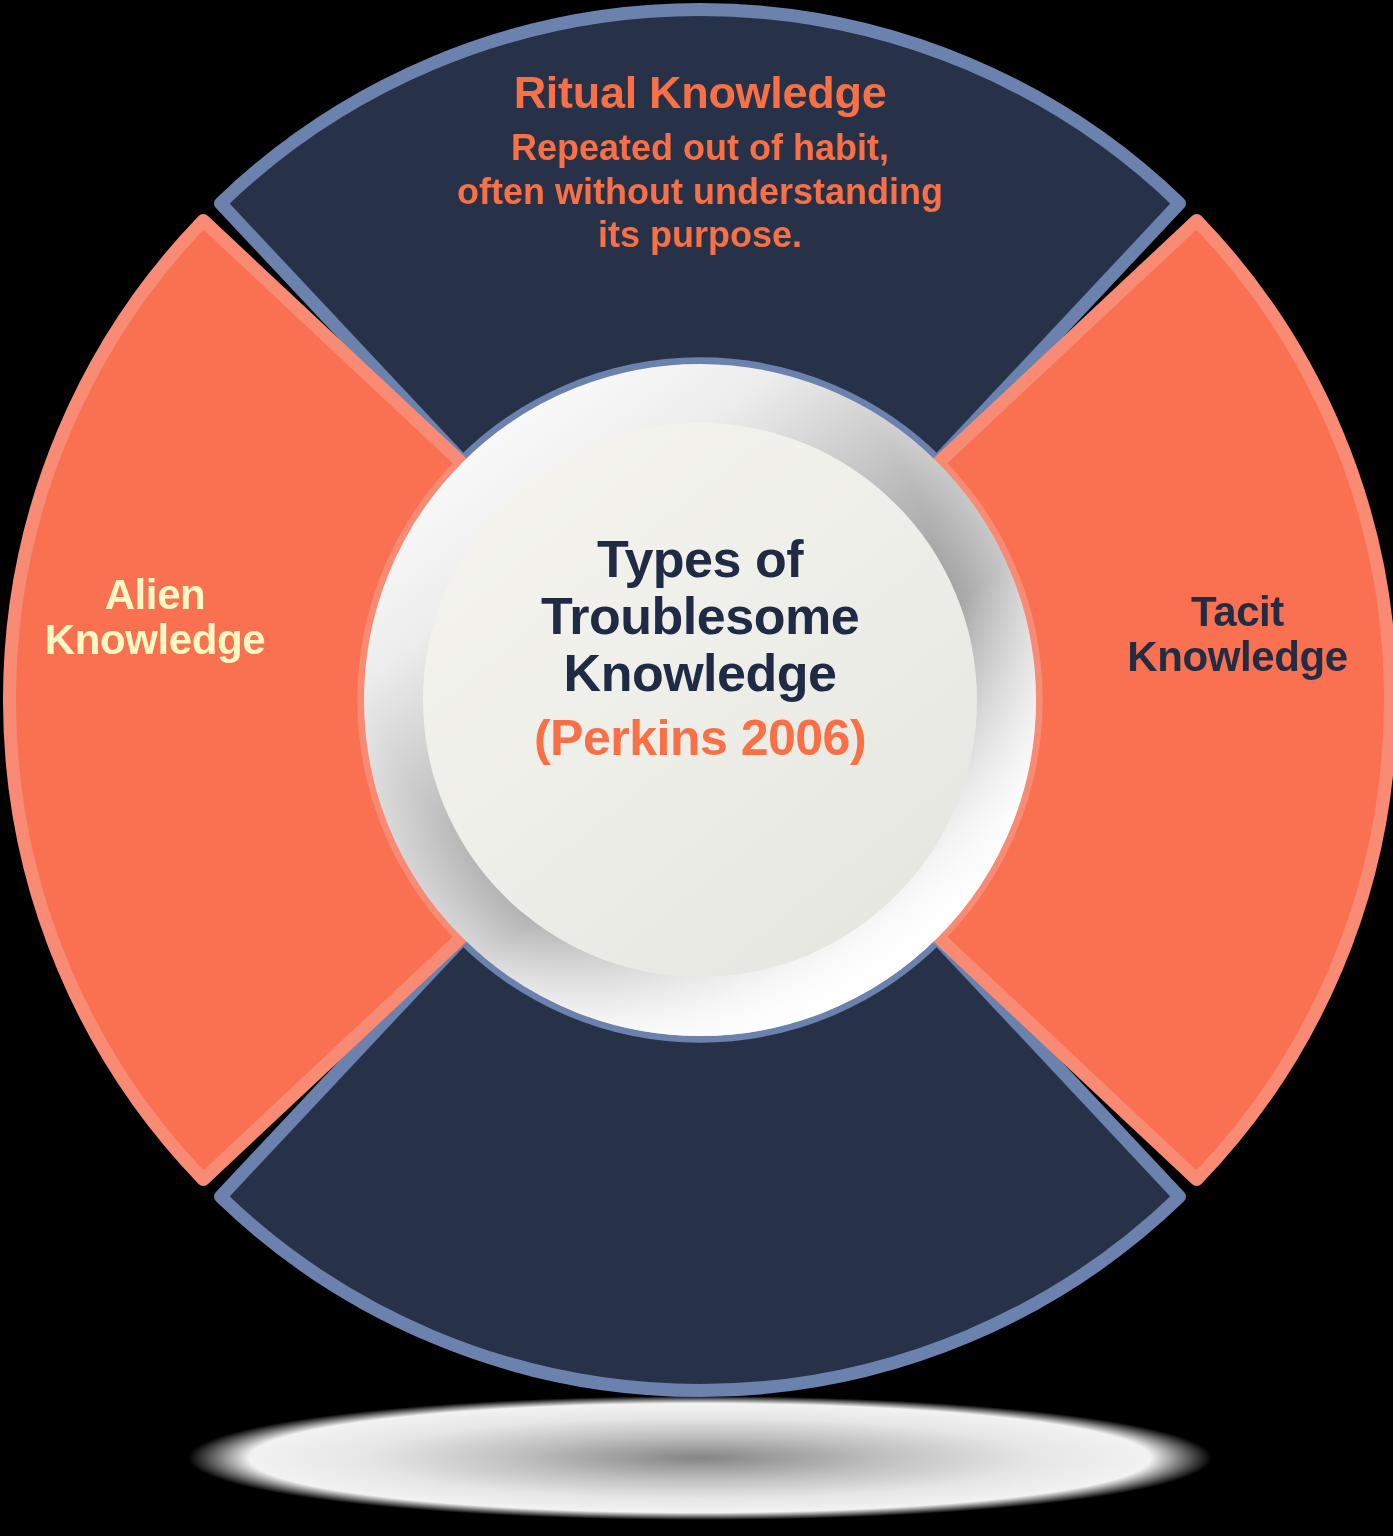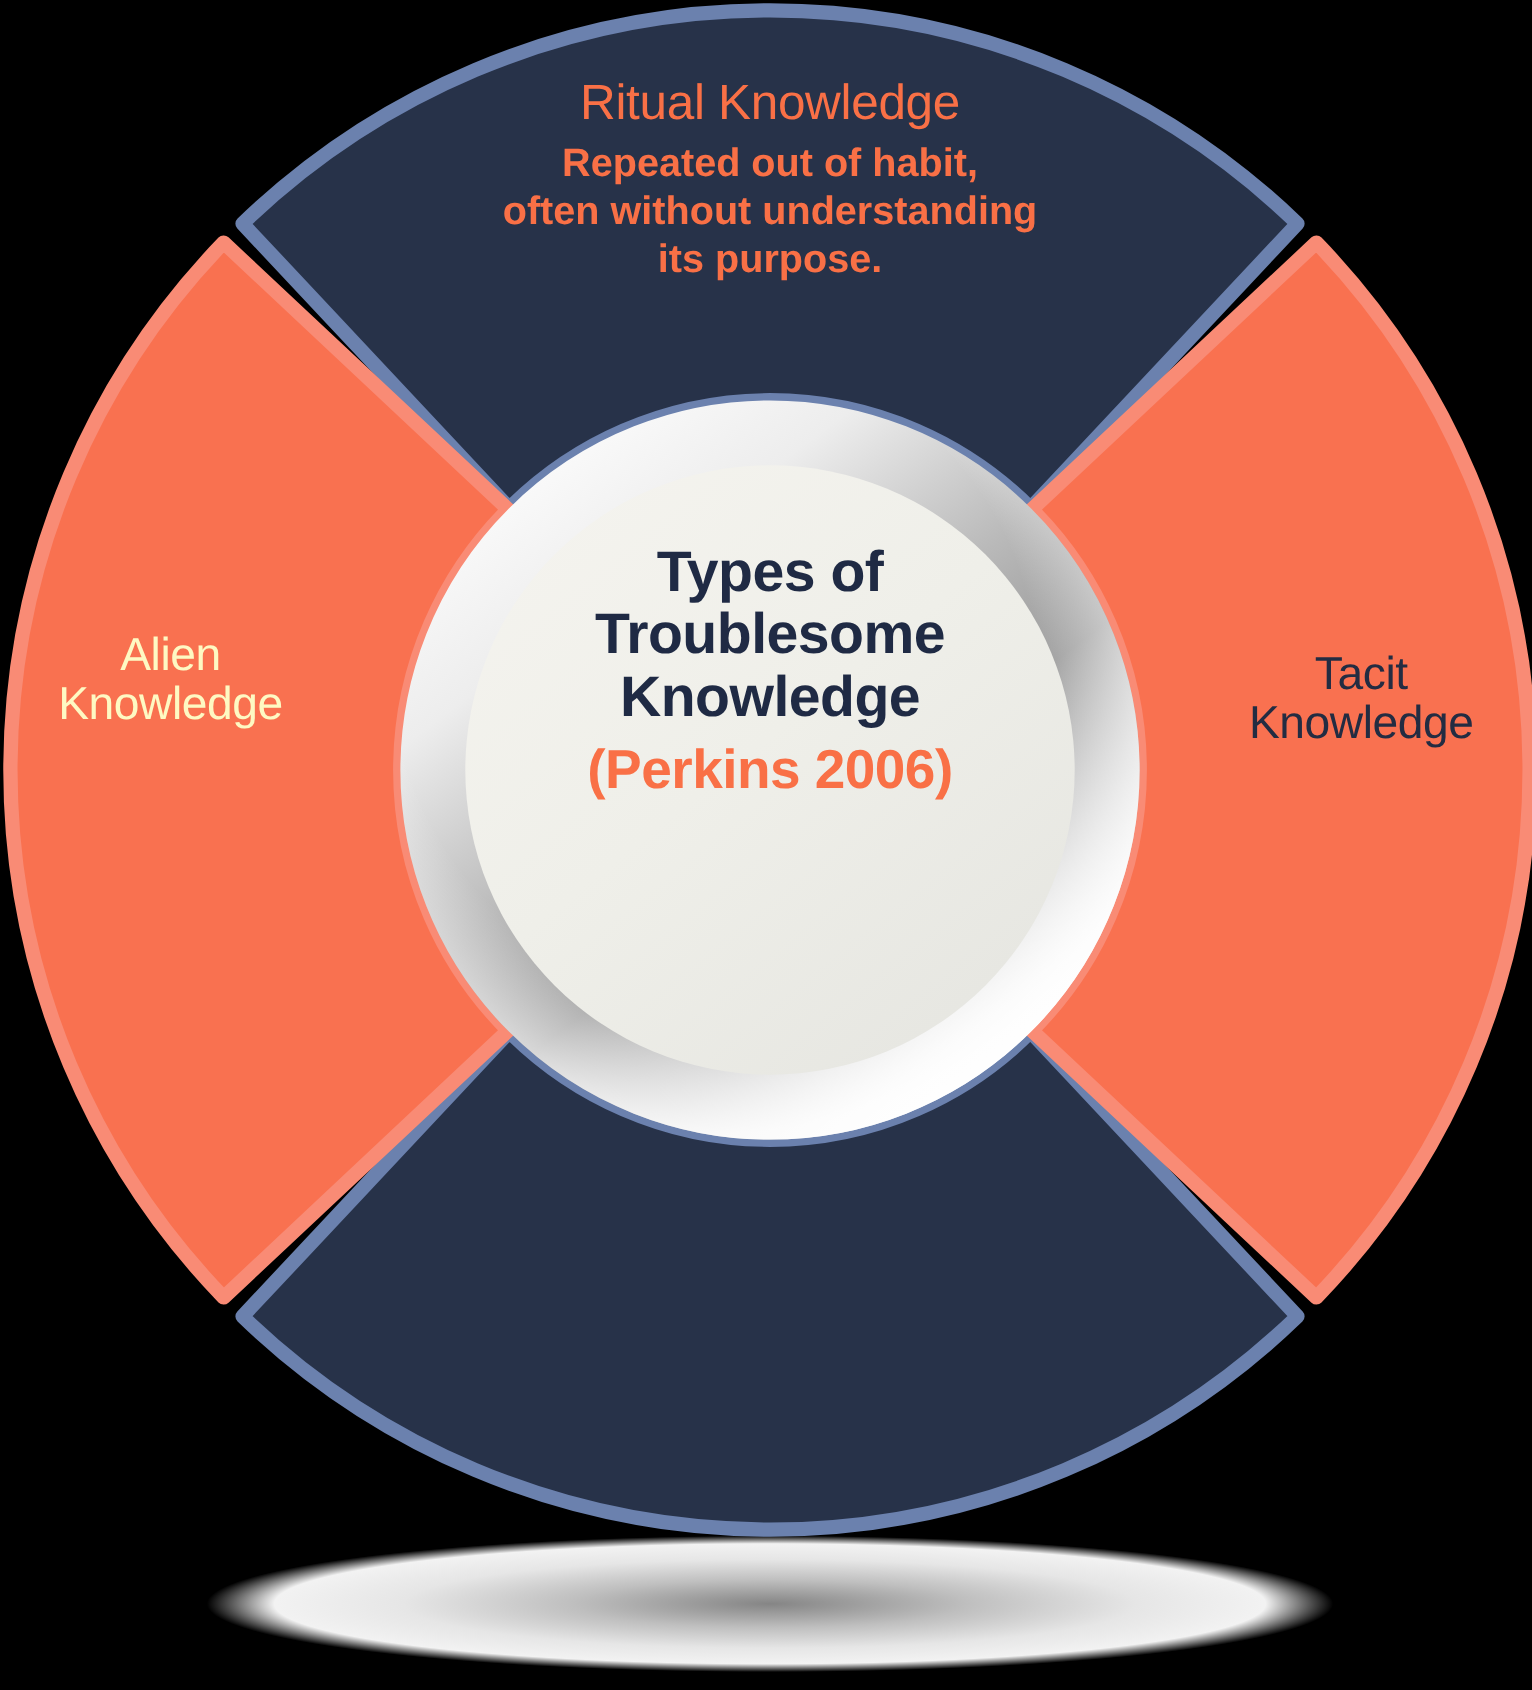--- a/index.html
+++ b/index.html
@@ -33,21 +33,21 @@
     width: 1393px;
     height: 1536px;
     pointer-events: none;
   }
   .wedge-text {
     position: absolute;
     text-align: center;
     line-height: 1.12;
   }
   .wedge-title {
-    font-weight: normal;
+    font-weight: bold;
     display: block;
   }
   .wedge-desc {
     display: block;
     font-weight: bold;
   }
 
   
   #wedge-text-top {
     left: 392px;
@@ -119,21 +119,21 @@
     font-size: 30px;
     color: #232C42;
     margin-top: 12px;
     line-height: 1.22;
   }
 
   
   #hub-text {
     position: absolute;
     left: 460px;
-    top: 492px;
+    top: 531px;
     width: 480px;
     text-align: center;
     pointer-events: none;
   }
   #hub-title {
     display: block;
     font-size: 52px;
     font-weight: bold;
     color: #1F2A44;
     line-height: 1.1;

